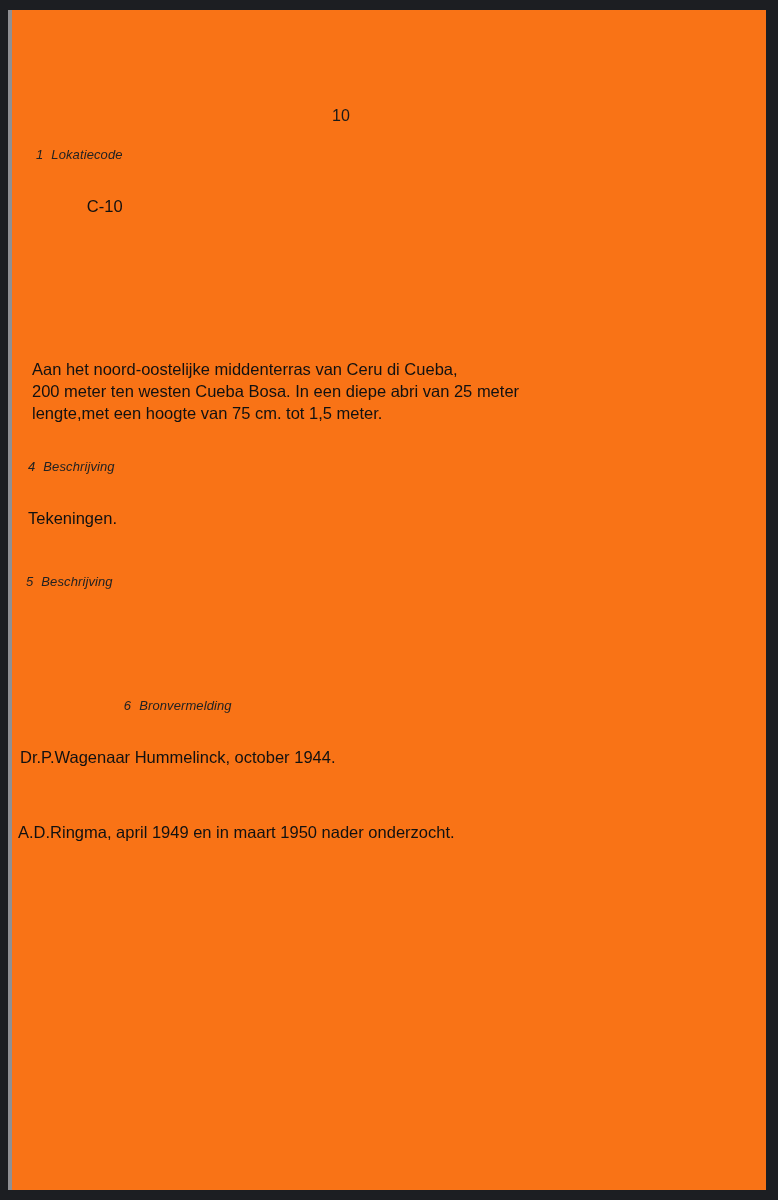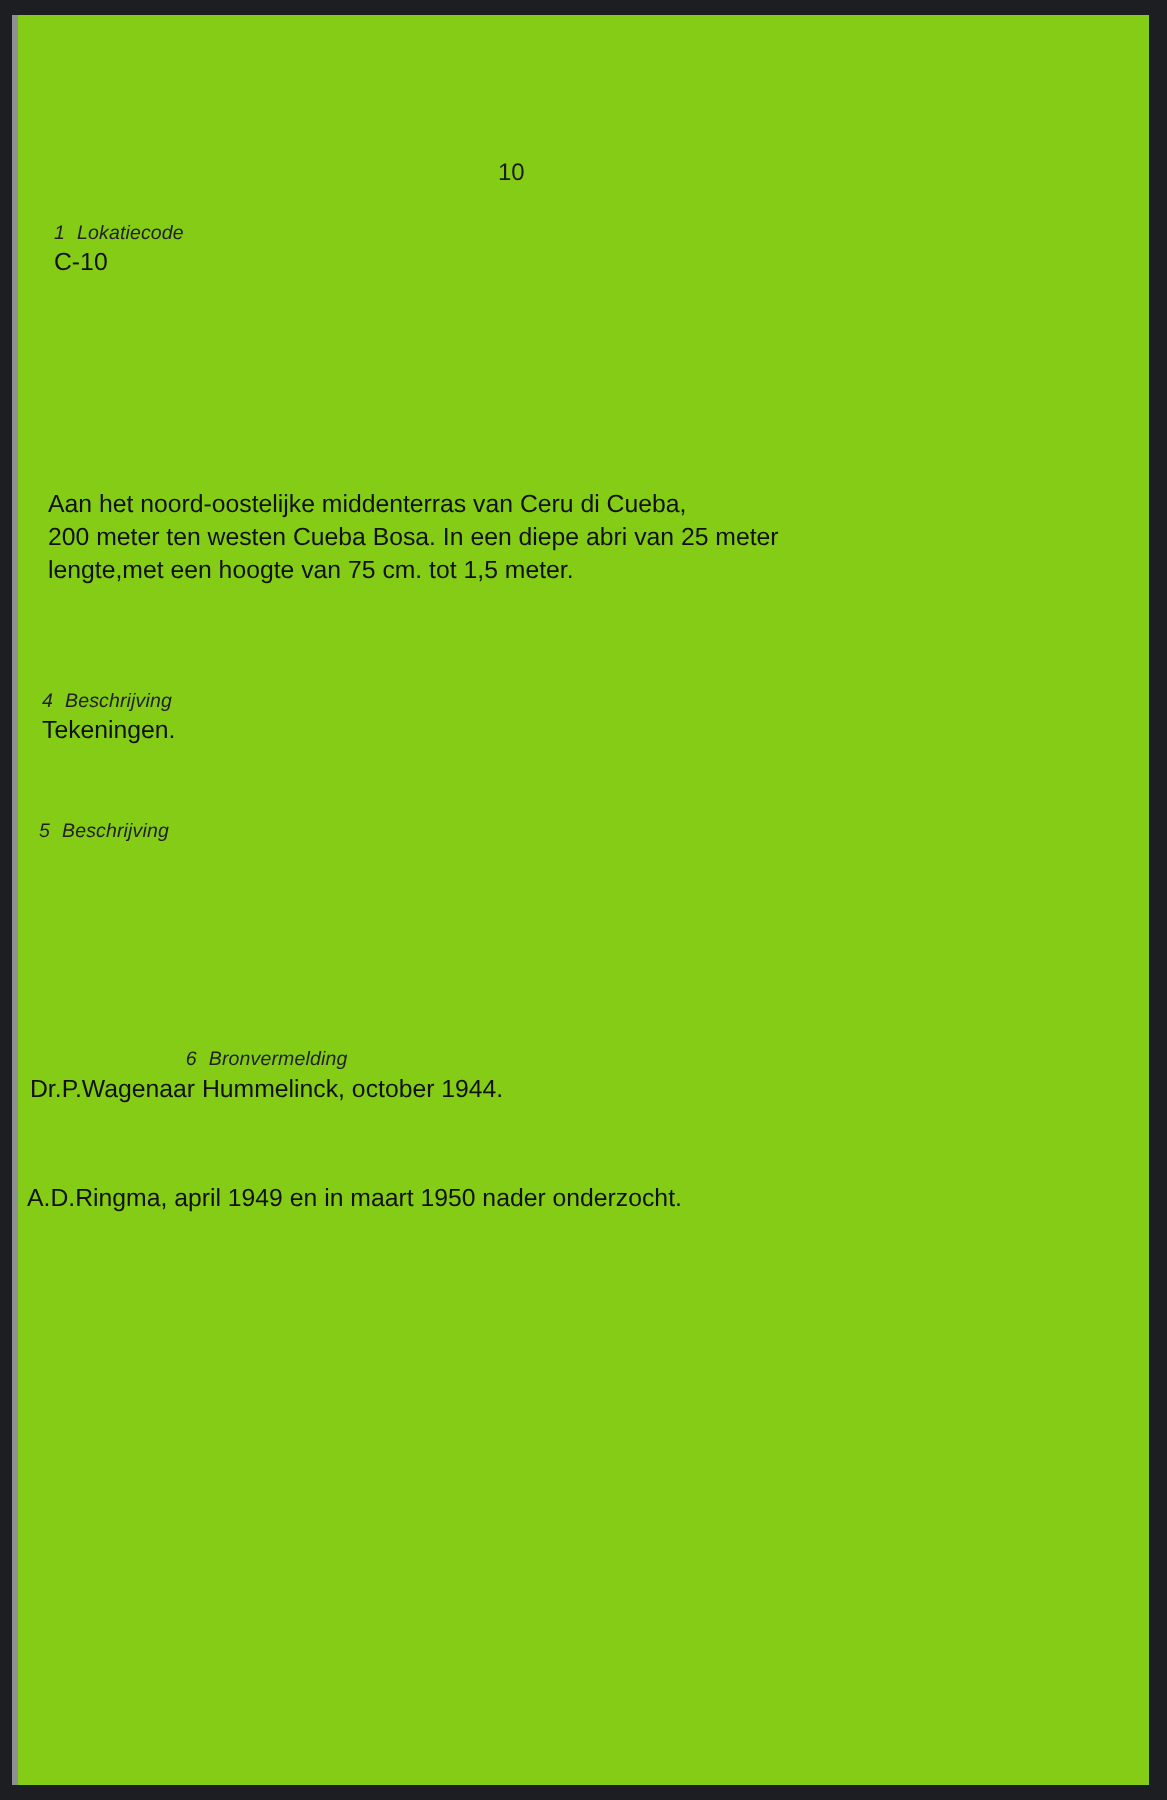--- a/index.html
+++ b/index.html
@@ -6,63 +6,63 @@
     body {
       width: 778px; height: 1200px;
       background: #1c1e22;
       position: relative; overflow: hidden;
       font-family: "Liberation Sans", sans-serif;
     }
     .page {
       position: absolute;
       left: 8px; top: 10px;
       width: 758px; height: 1180px;
-      background: #84cc16;
+      background: #f97316;
       border-left: 4px solid #8f9094;
       box-sizing: border-box;
     }
     .page-number {
       position: absolute; left: 320px; top: 97px;
       font-size: 16px; color: #1a1a1a;
     }
     .section { position: absolute; color: #151515; }
     .label {
       font-style: italic; font-size: 13px; color: #222;
       display: block; margin-bottom: 2px; letter-spacing: 0.1px;
     }
     .label .num { margin-right: 8px; }
     .value {
       font-size: 16.5px; line-height: 22px; color: #111;
-      white-space: pre-line; letter-spacing: 0px;
+      white-space: pre-line; letter-spacing: 0px; margin-top: 33px;
     }
   </style>
 </head>
 <body>
 
 <div class="page">
   <div class="page-number">10</div>
 
-  <div class="section" style="left:24px; top:137px;">
+  <div class="section" style="left:24px; top:137px;text-align:right;">
     <span class="label"><span class="num">1</span><span>Lokatiecode</span></span>
     <div class="value">C-10</div>
   </div>
 
 
   <div class="section" style="left:20px; top:315px;">
     <div class="value">Aan het noord-oostelijke middenterras van Ceru di Cueba,
 200 meter ten westen Cueba Bosa. In een diepe abri van 25 meter
 lengte,met een hoogte van 75 cm. tot 1,5 meter.</div>
   </div>
 
   <div class="section" style="left:16px; top:449px;">
     <span class="label"><span class="num">4</span><span>Beschrijving</span></span>
     <div class="value">Tekeningen.</div>
   </div>
 
-  <div class="section" style="left:14px; top:536px;text-align:right;">
+  <div class="section" style="left:14px; top:564px;text-align:right;">
     <span class="label"><span class="num">5</span><span>Beschrijving</span></span>
   </div>
 
   <div class="section" style="left:8px; top:688px;text-align:center;">
     <span class="label"><span class="num">6</span><span>Bronvermelding</span></span>
     <div class="value">Dr.P.Wagenaar Hummelinck, october 1944.</div>
   </div>
 
   <div class="section" style="left:6px; top:778px;">
     <div class="value">A.D.Ringma, april 1949 en in maart 1950 nader onderzocht.</div>

